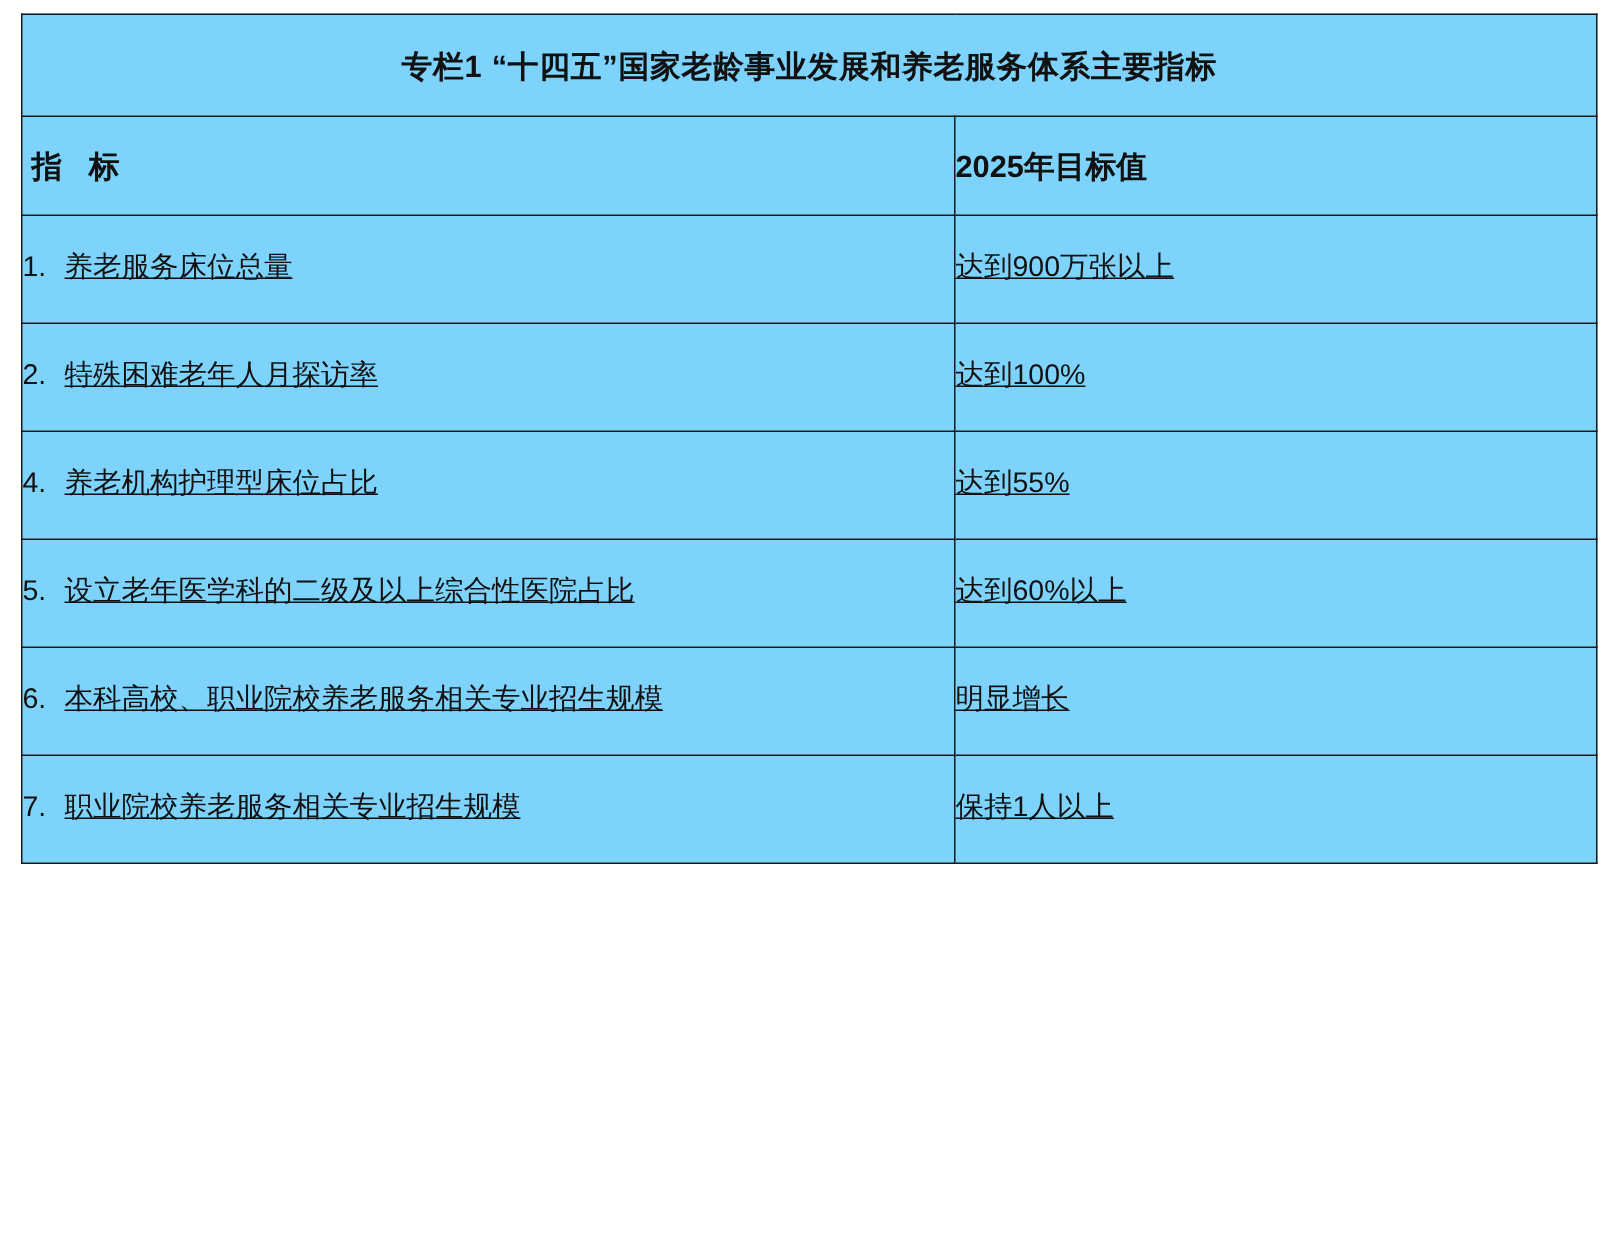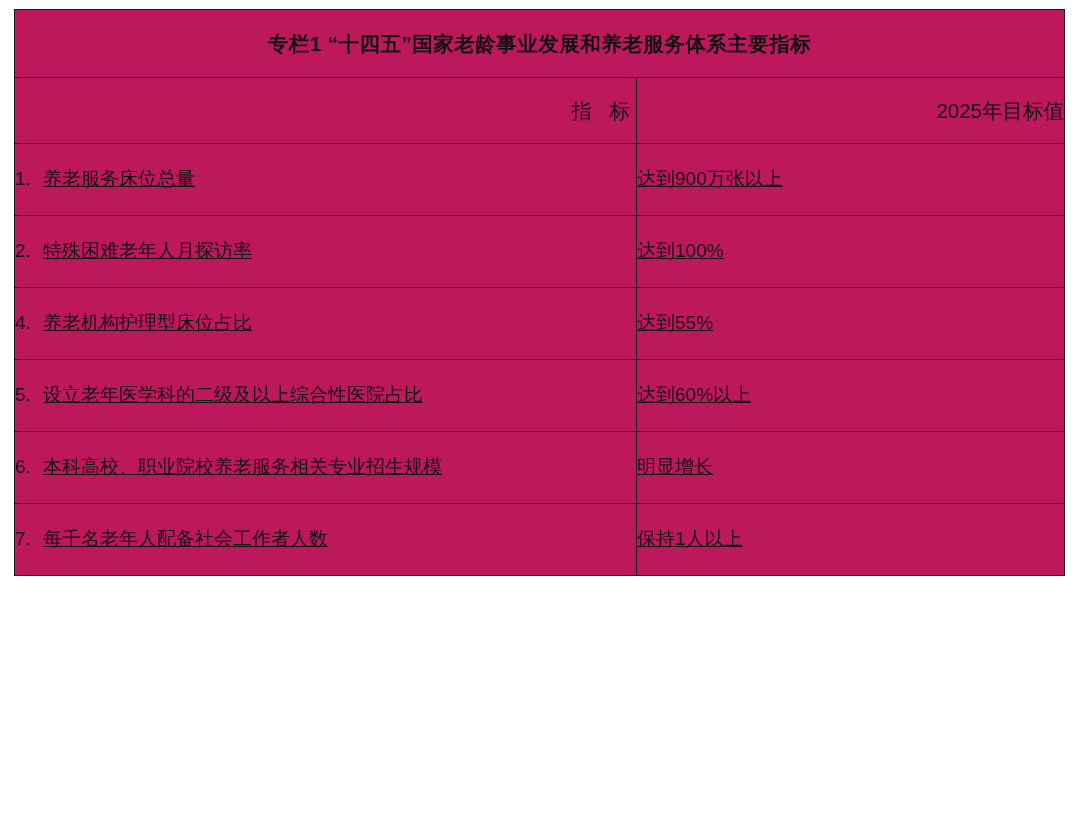--- a/index.html
+++ b/index.html
@@ -17,41 +17,41 @@
     background: #ffffff;
     box-sizing: border-box;
   }
   table.indicator-table {
     position: absolute;
     left: 14px;
     top: 9px;
     width: 1050px;
     border-collapse: collapse;
     table-layout: fixed;
-    background: #be185d;
+    background: #7dd3fc;
   }
   table.indicator-table td {
     border: 1px solid #1a1a1a;
     padding: 0;
     vertical-align: middle;
     color: #111111;
     box-sizing: border-box;
   }
   .title-cell {
     text-align: center;
     font-size: 20.5px;
     font-weight: bold;
     letter-spacing: 0.5px;
     height: 68px;
     padding: 0 10px;
   }
   .head-cell {
-    text-align: right;
+    text-align: left;
     font-size: 20.5px;
-    font-weight: normal;
+    font-weight: bold;
     height: 66px;
     padding: 0 10px;
   }
   .head-cell.ind {
     letter-spacing: 6px;
     text-indent: 6px;
   }
   .body-cell {
     font-size: 19px;
     height: 72px;
@@ -115,21 +115,21 @@
 
       <tr>
         <td class="body-cell">
           <span class="num">6.</span><span>本科高校、职业院校养老服务相关专业招生规模</span>
         </td>
         <td class="body-cell">明显增长</td>
       </tr>
 
       <tr>
         <td class="body-cell">
-          <span class="num">7.</span><span>每千名老年人配备社会工作者人数</span>
+          <span class="num">7.</span><span>职业院校养老服务相关专业招生规模</span>
         </td>
         <td class="body-cell">保持1人以上</td>
       </tr>
 
 
     </tbody>
   </table>
 </div>
 
 </body></html>

